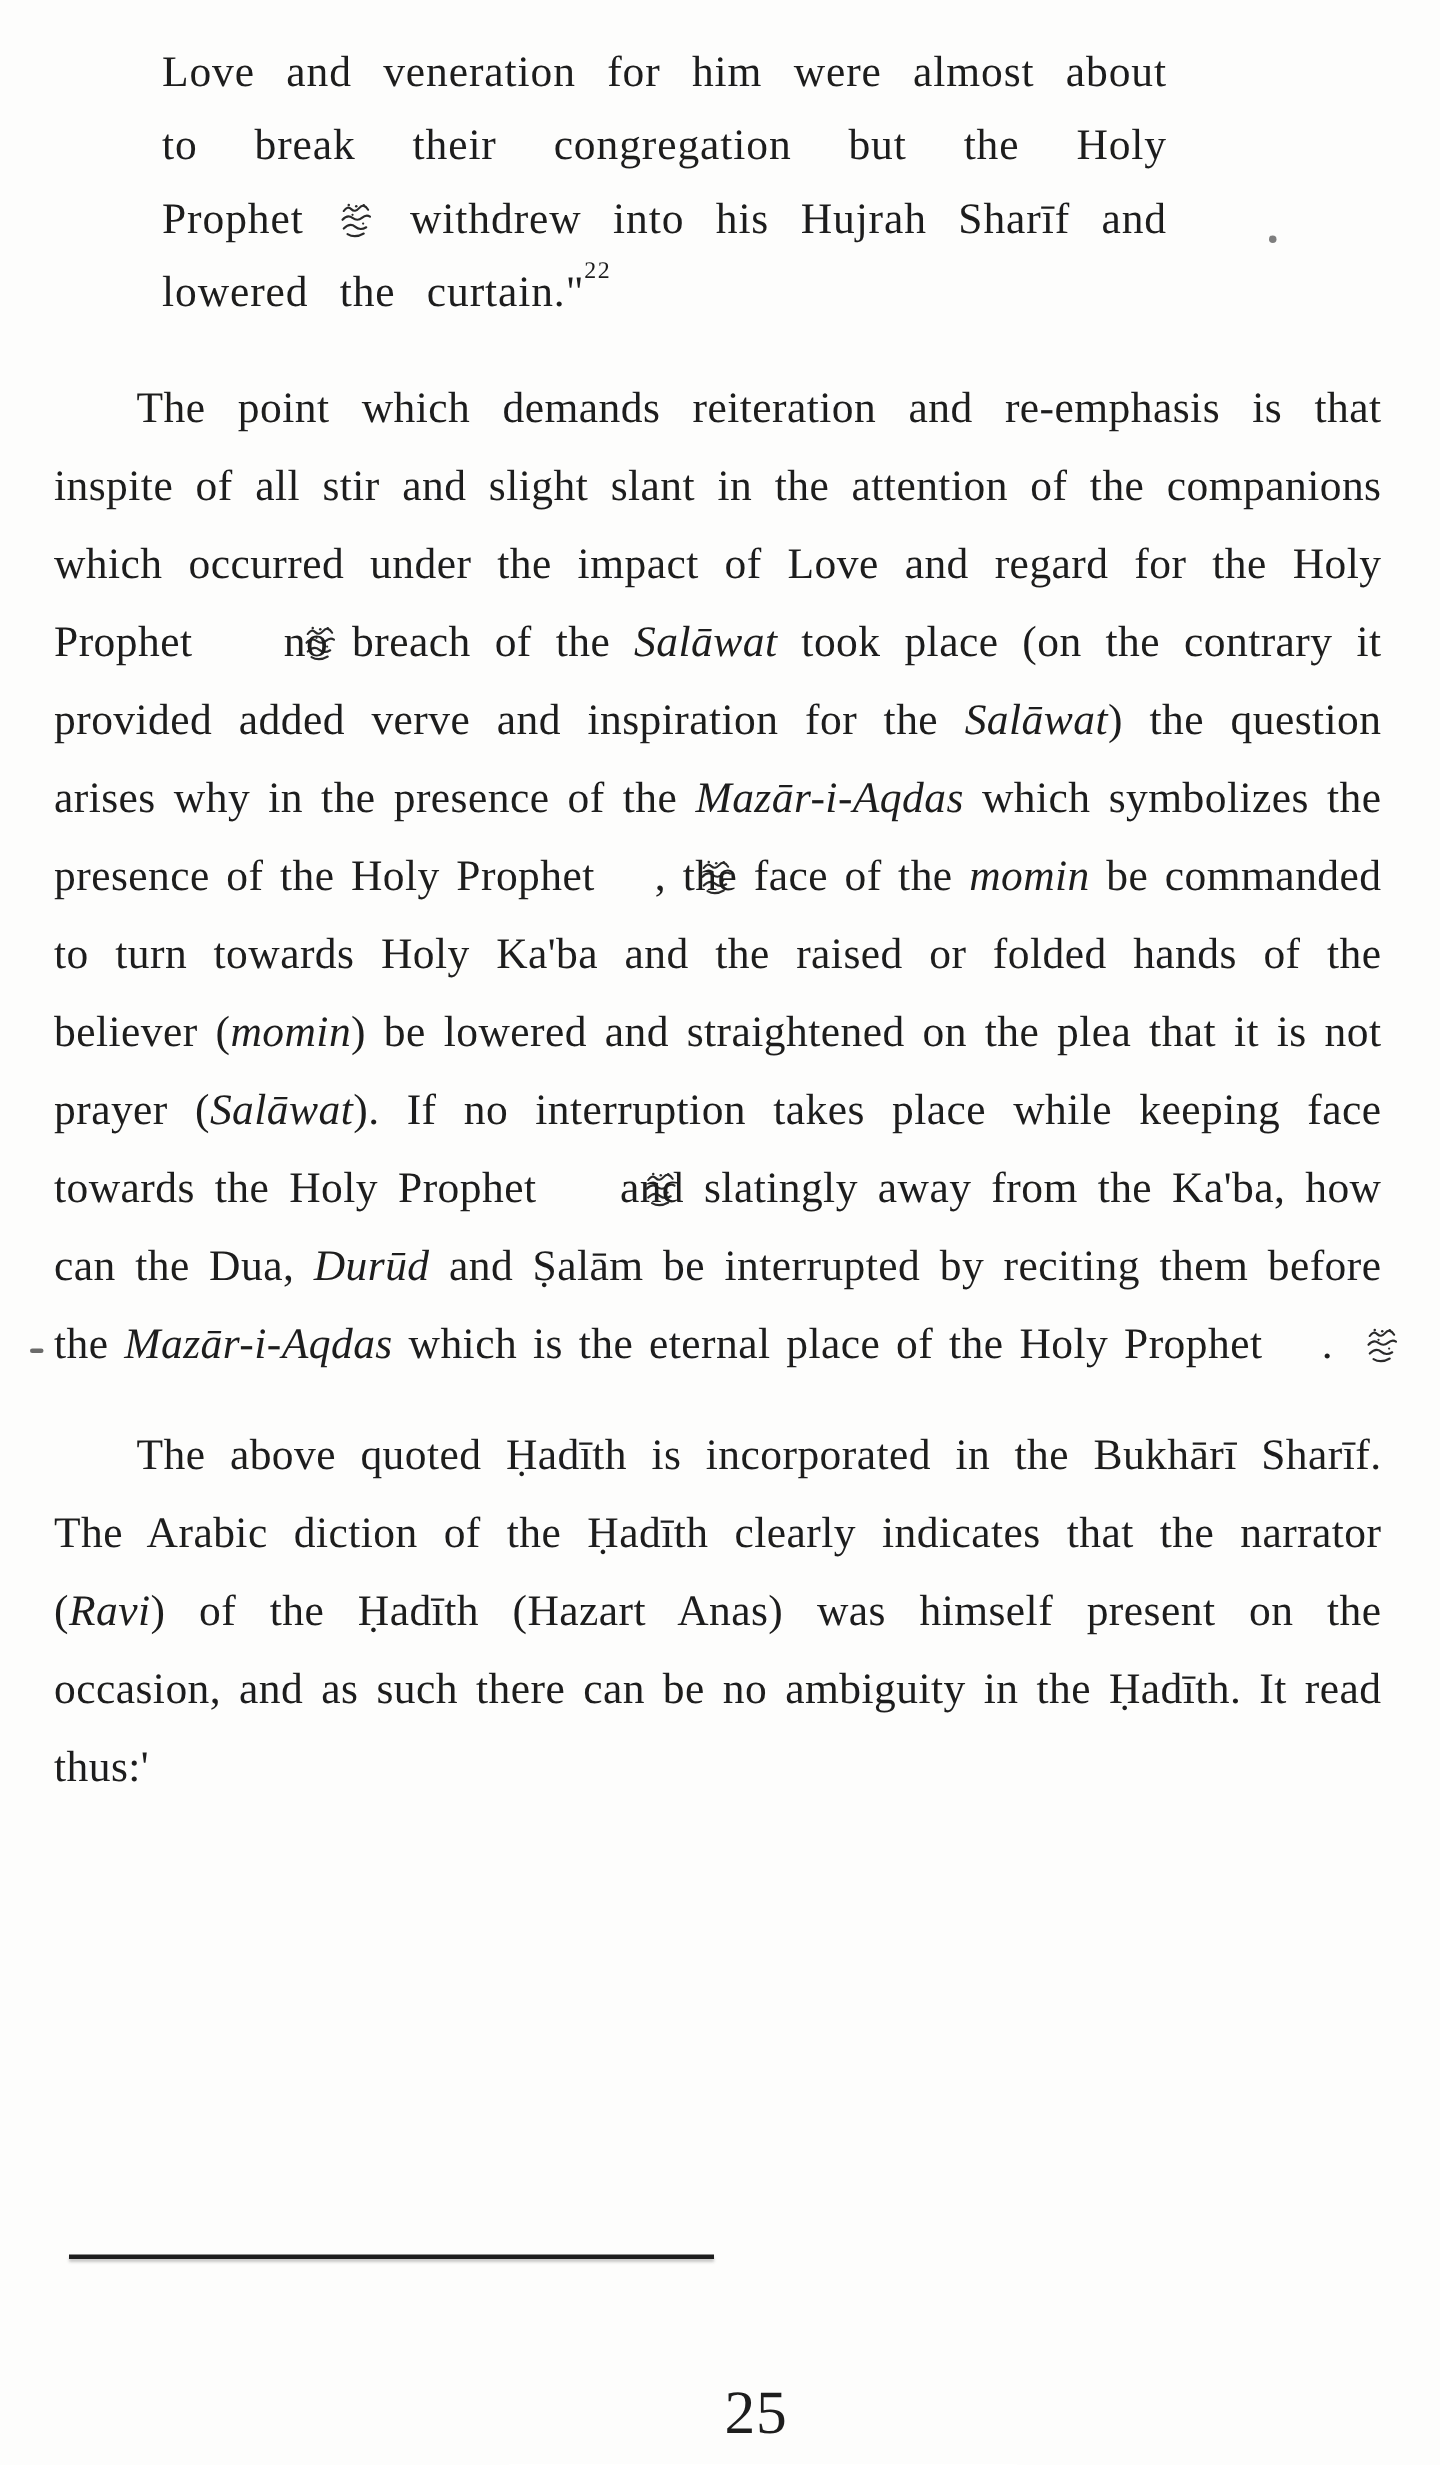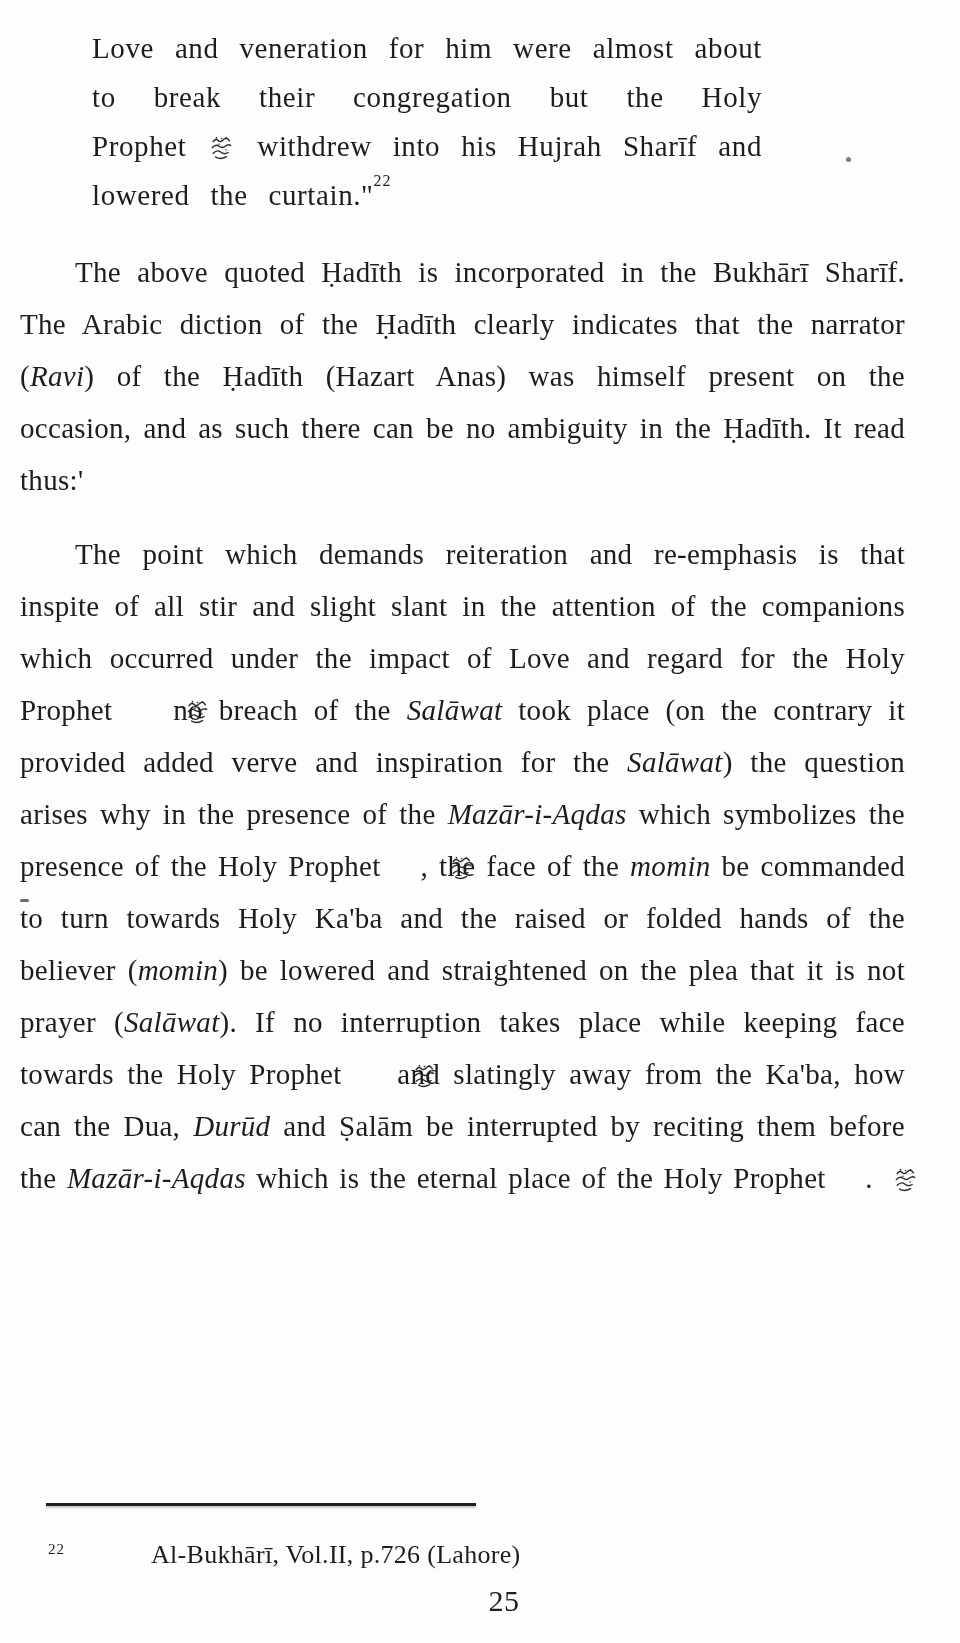--- a/index.html
+++ b/index.html
@@ -1,21 +1,21 @@
 <!DOCTYPE html>
 <html><head>
 <meta charset="utf-8">
 <style>
   html,body{margin:0;padding:0;background:#ffffff;}
   .page{
     position:relative;
     width:960px;height:1643px;
     background:#fdfdfc;
     box-sizing:border-box;
-    padding:24px 35px 0 20px;
+    padding:24px 35px 0 36px;
     overflow:hidden;
     font-family:"Liberation Serif","DejaVu Serif",serif;
     color:#1d1d1d;
   }
   .quote{
     width:670px;
     margin:0 0 26px 72px;
     font-size:29px;
     line-height:49px;
     text-align:justify;
@@ -69,21 +69,21 @@
     letter-spacing:1px;
   }
   .fn-text{margin-left:86px;}
   .page-number{
     position:absolute;
     left:0;top:1584px;
     width:960px;
     box-sizing:border-box;
     padding-left:48px;
     text-align:center;
-    font-size:30px;
+    font-size:41px;
     letter-spacing:.5px;
   }
   .artifact{position:absolute;background:#3a3a3a;}
   .artifact.a1{left:20px;top:899px;width:9px;height:3px;border-radius:2px;opacity:.75;}
   .artifact.a2{left:846px;top:157px;width:5px;height:5px;border-radius:50%;opacity:.65;}
 </style>
 </head>
 <body>
 
 <div class="page">
@@ -98,22 +98,20 @@
       </g>
       <g fill="#2a2a2a">
         <circle cx="9" cy="3.2" r="1"></circle>
         <circle cx="15" cy="4.2" r="1"></circle>
         <circle cx="21" cy="3.4" r="1"></circle>
         <circle cx="12" cy="11" r=".9"></circle>
         <circle cx="20.5" cy="18" r=".9"></circle>
       </g>
     </svg>
   </span><span> withdrew into his Hujrah Sharīf and lowered the curtain."</span><sup class="fnref">22</sup></div>
-
-  <p class="body-para"><span>The above quoted Ḥadīth is incorporated in the Bukhārī Sharīf. The Arabic diction of the Ḥadīth clearly indicates that the narrator (</span><i>Ravi</i><span>) of the Ḥadīth (Hazart Anas) was himself present on the occasion, and as such there can be no ambiguity in the Ḥadīth. It read thus:'</span></p>
 
   <p class="body-para"><span>The point which demands reiteration and re-emphasis is that inspite of all stir and slight slant in the attention of the companions which occurred under the impact of Love and regard for the Holy Prophet </span><span class="honorific" role="img">
     <svg viewBox="0 0 30 30" xmlns="http://www.w3.org/2000/svg">
       <g fill="none" stroke="#2a2a2a" stroke-width="1.7" stroke-linecap="round">
         <path d="M5 8 q3 -4.5 6 -1.5 t6.5 -1 t7 1.5"></path>
         <path d="M4 15 q4 -4.5 8 -1.5 t7.5 0 t6.5 -1"></path>
         <path d="M5 22 q5 -5 9 -1.5 t9 0.5"></path>
         <path d="M8 26.5 q6 3.5 13 -0.5"></path>
       </g>
       <g fill="#2a2a2a">
@@ -167,24 +165,23 @@
       <g fill="#2a2a2a">
         <circle cx="9" cy="3.2" r="1"></circle>
         <circle cx="15" cy="4.2" r="1"></circle>
         <circle cx="21" cy="3.4" r="1"></circle>
         <circle cx="12" cy="11" r=".9"></circle>
         <circle cx="20.5" cy="18" r=".9"></circle>
       </g>
     </svg>
   </span><span>.</span></p>
 
+  <p class="body-para"><span>The above quoted Ḥadīth is incorporated in the Bukhārī Sharīf. The Arabic diction of the Ḥadīth clearly indicates that the narrator (</span><i>Ravi</i><span>) of the Ḥadīth (Hazart Anas) was himself present on the occasion, and as such there can be no ambiguity in the Ḥadīth. It read thus:'</span></p>
+
 
   <div class="fn-rule"></div>
 
-  <div class="footnote">
-    <sup class="fn-marker">22</sup><span class="fn-text">Al-Bukhārī, Vol.II, p.726 (Lahore)</span>
-  </div>
 
   <div class="page-number">25</div>
 
   <div class="artifact a1"></div>
   <div class="artifact a2"></div>
 </div>
 
 </body></html>

